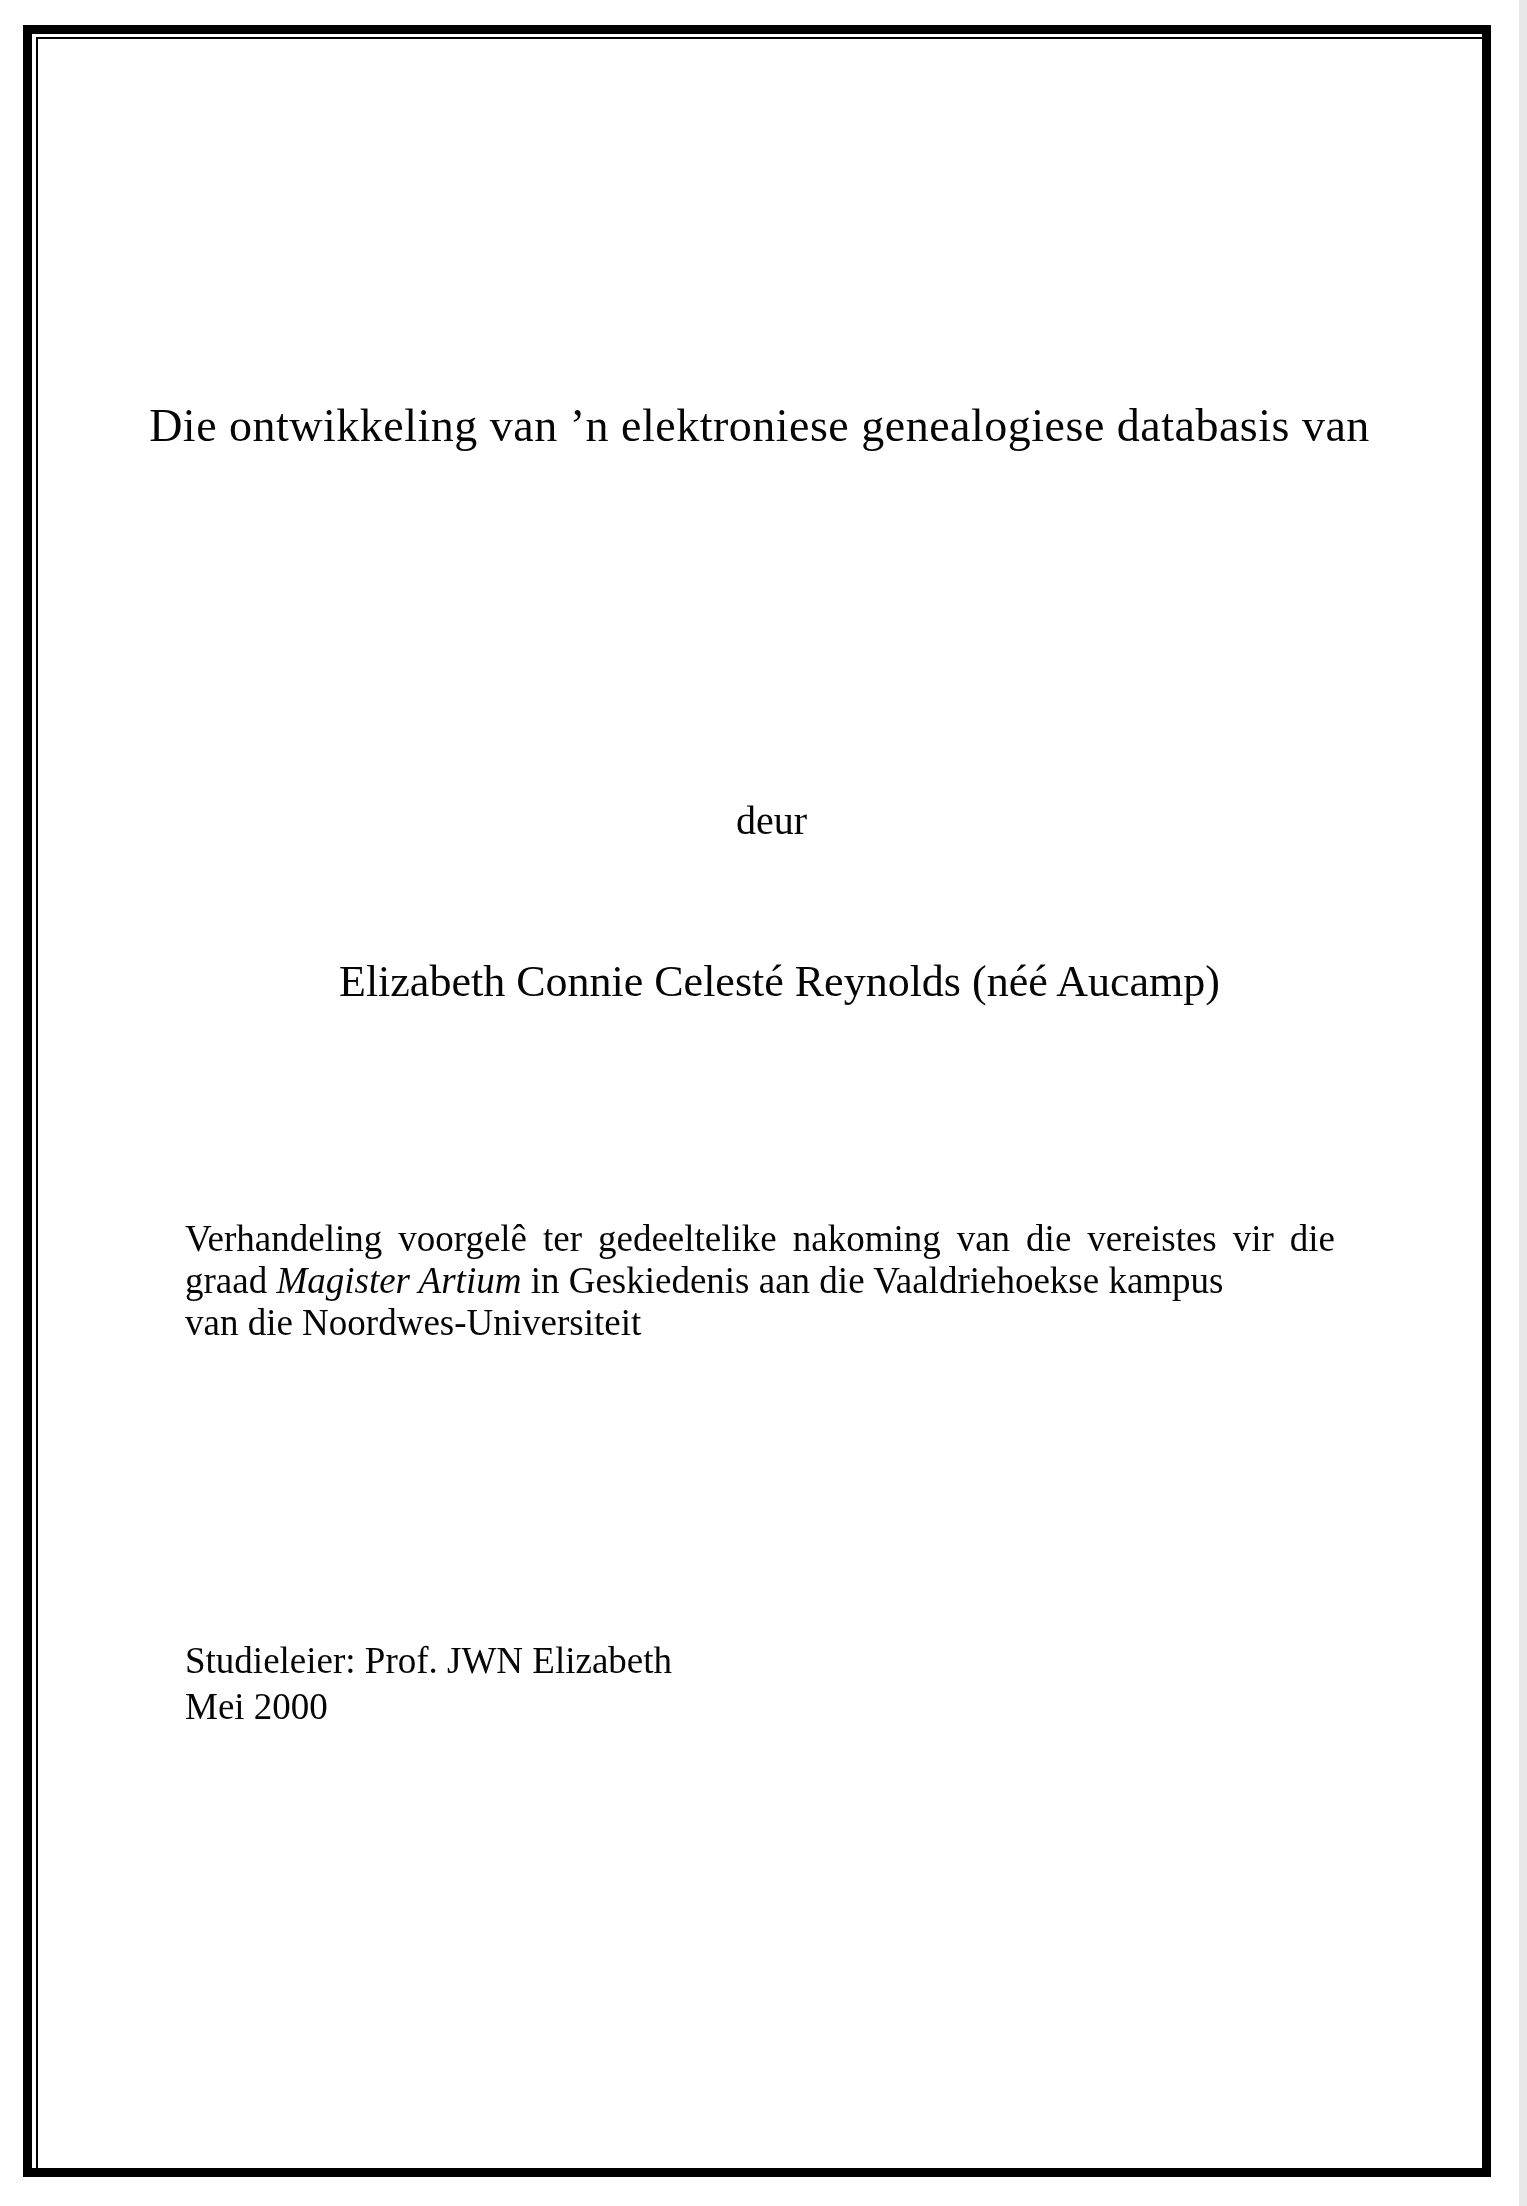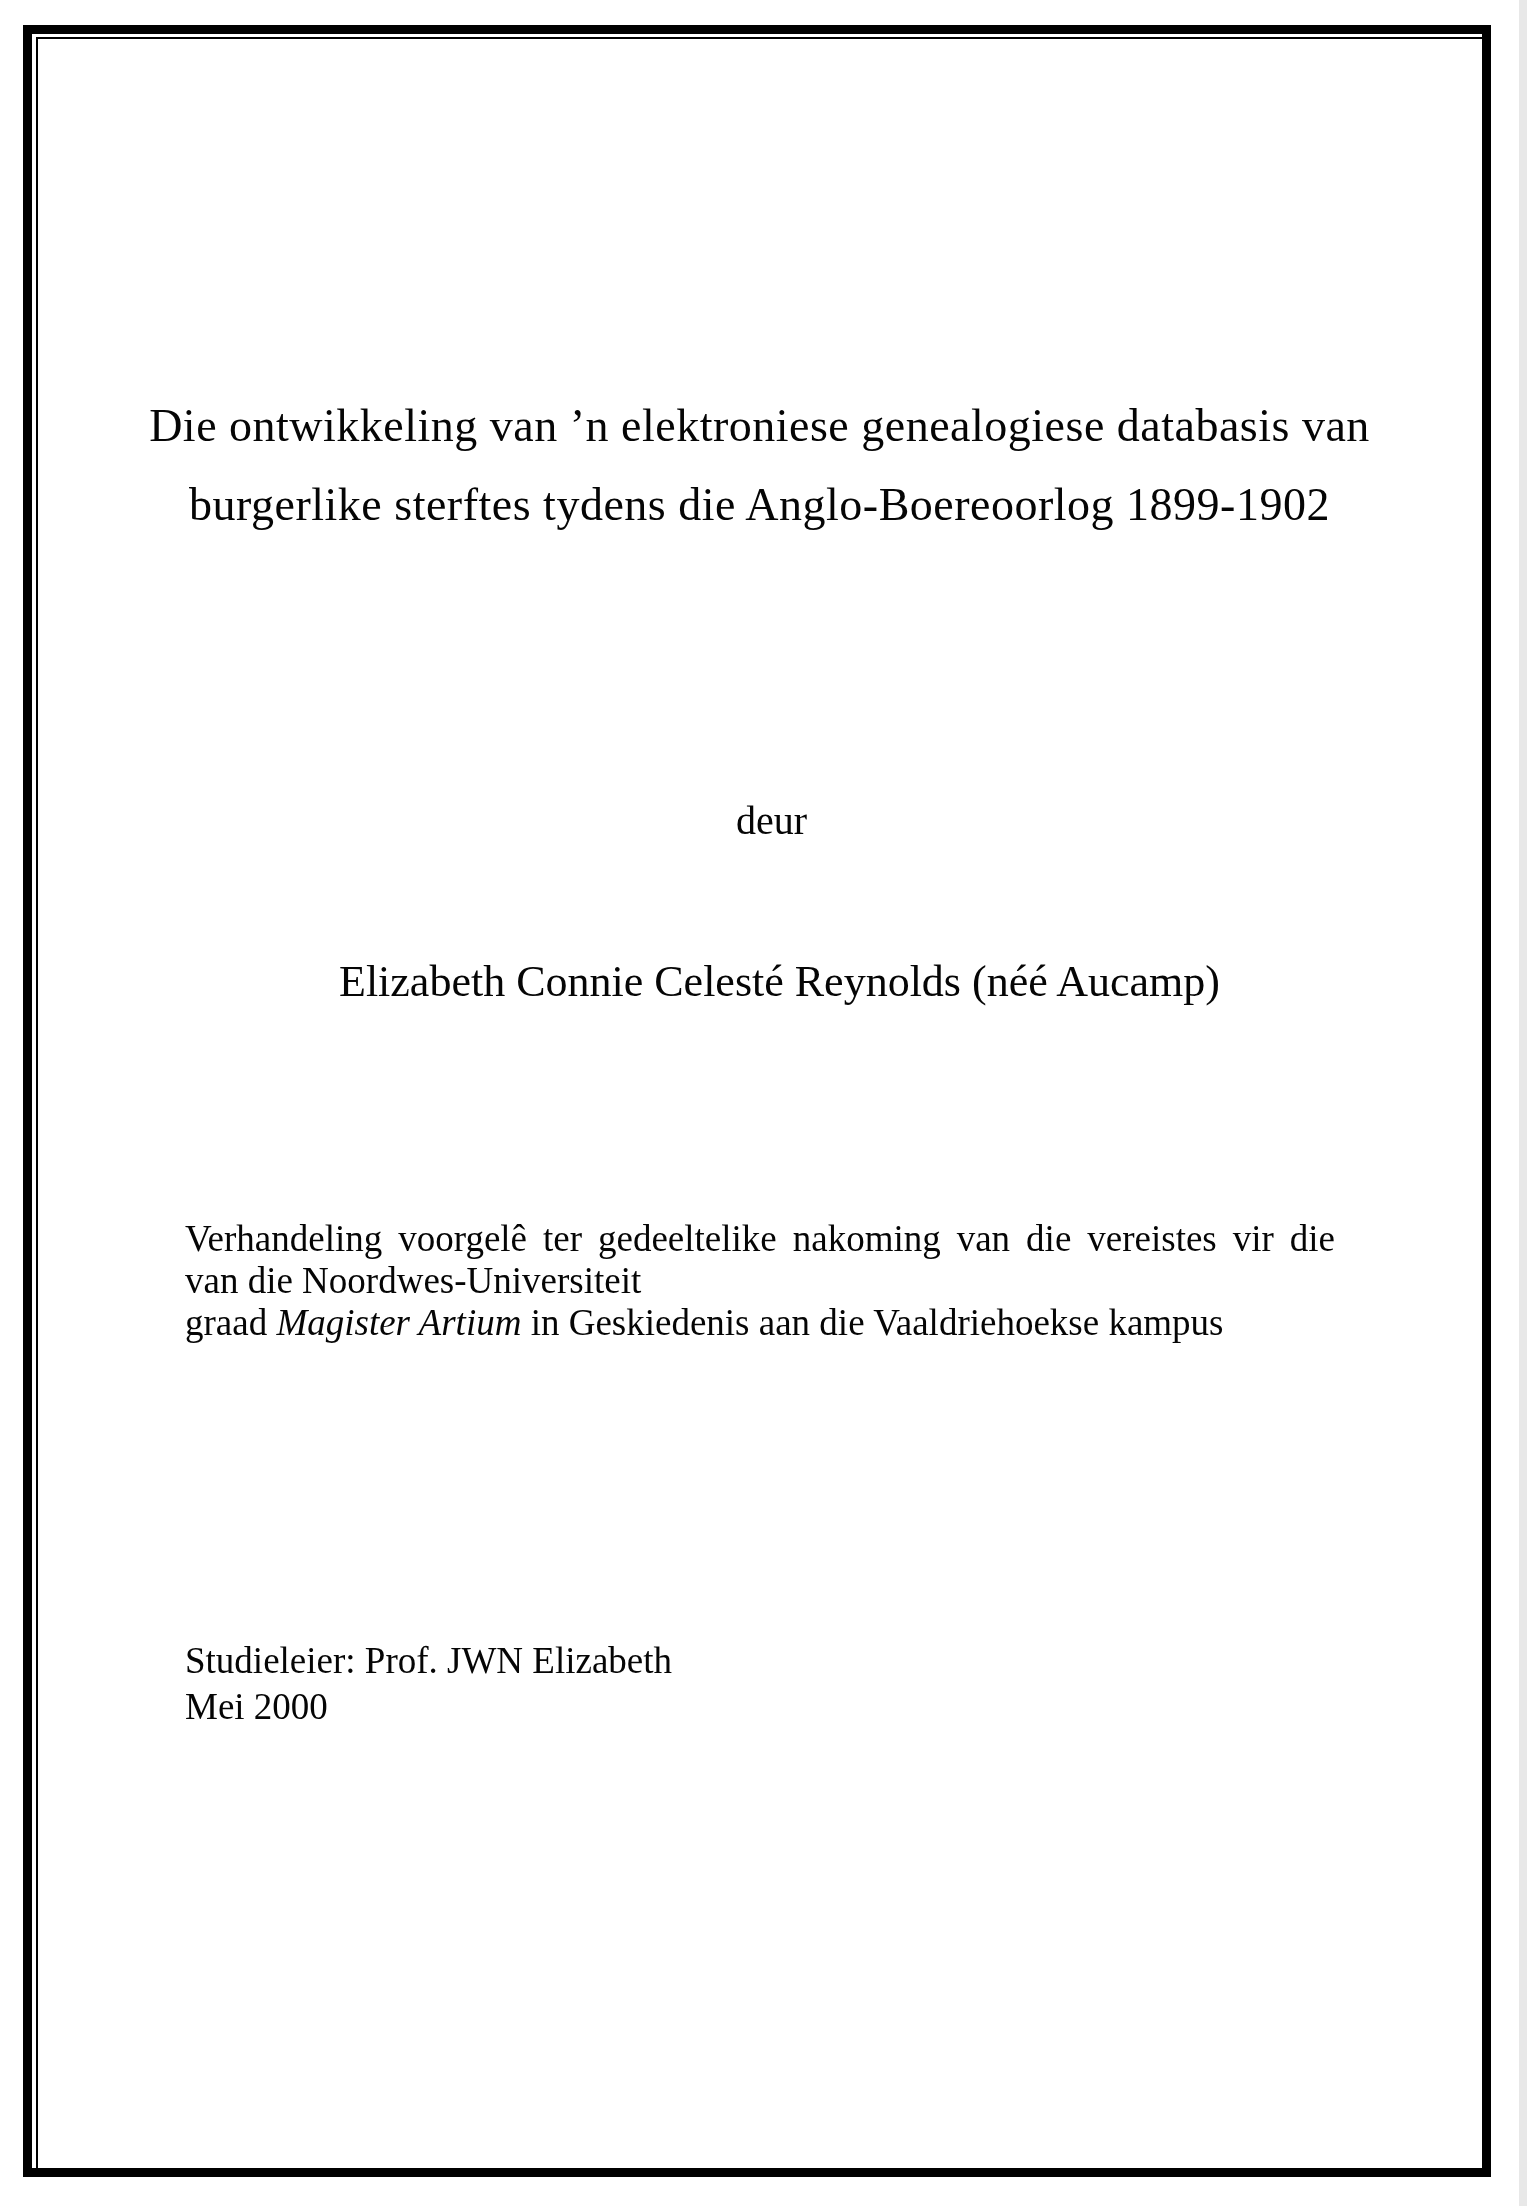--- a/index.html
+++ b/index.html
@@ -99,31 +99,30 @@
 </head>
 <body>
 
 <div class="page">
 
   <div class="frame-outer"></div>
   <div class="frame-inner"></div>
 
   <div class="title">
     <div>Die ontwikkeling van ’n elektroniese genealogiese databasis van</div>
-    <div>burgerlike sterftes tydens die Anglo-Boereoorlog 1899-1902</div>
   </div>
 
   <div class="byline">deur</div>
 
   <div class="author">Elizabeth Connie Celesté Reynolds (néé Aucamp)</div>
 
   <div class="statement">
     <div class="just">Verhandeling voorgelê ter gedeeltelike nakoming van die vereistes vir die</div>
+    <div><span>graad </span><em>Magister Artium</em><span> in Geskiedenis aan die Vaaldriehoekse kampus</span></div>
     <div>van die Noordwes-Universiteit</div>
-    <div><span>graad </span><em>Magister Artium</em><span> in Geskiedenis aan die Vaaldriehoekse kampus</span></div>
   </div>
 
   <div class="supervisor">
     <div>Studieleier: Prof. JWN Elizabeth</div>
     <div>Mei 2000</div>
   </div>
 
 
 </div>
 

